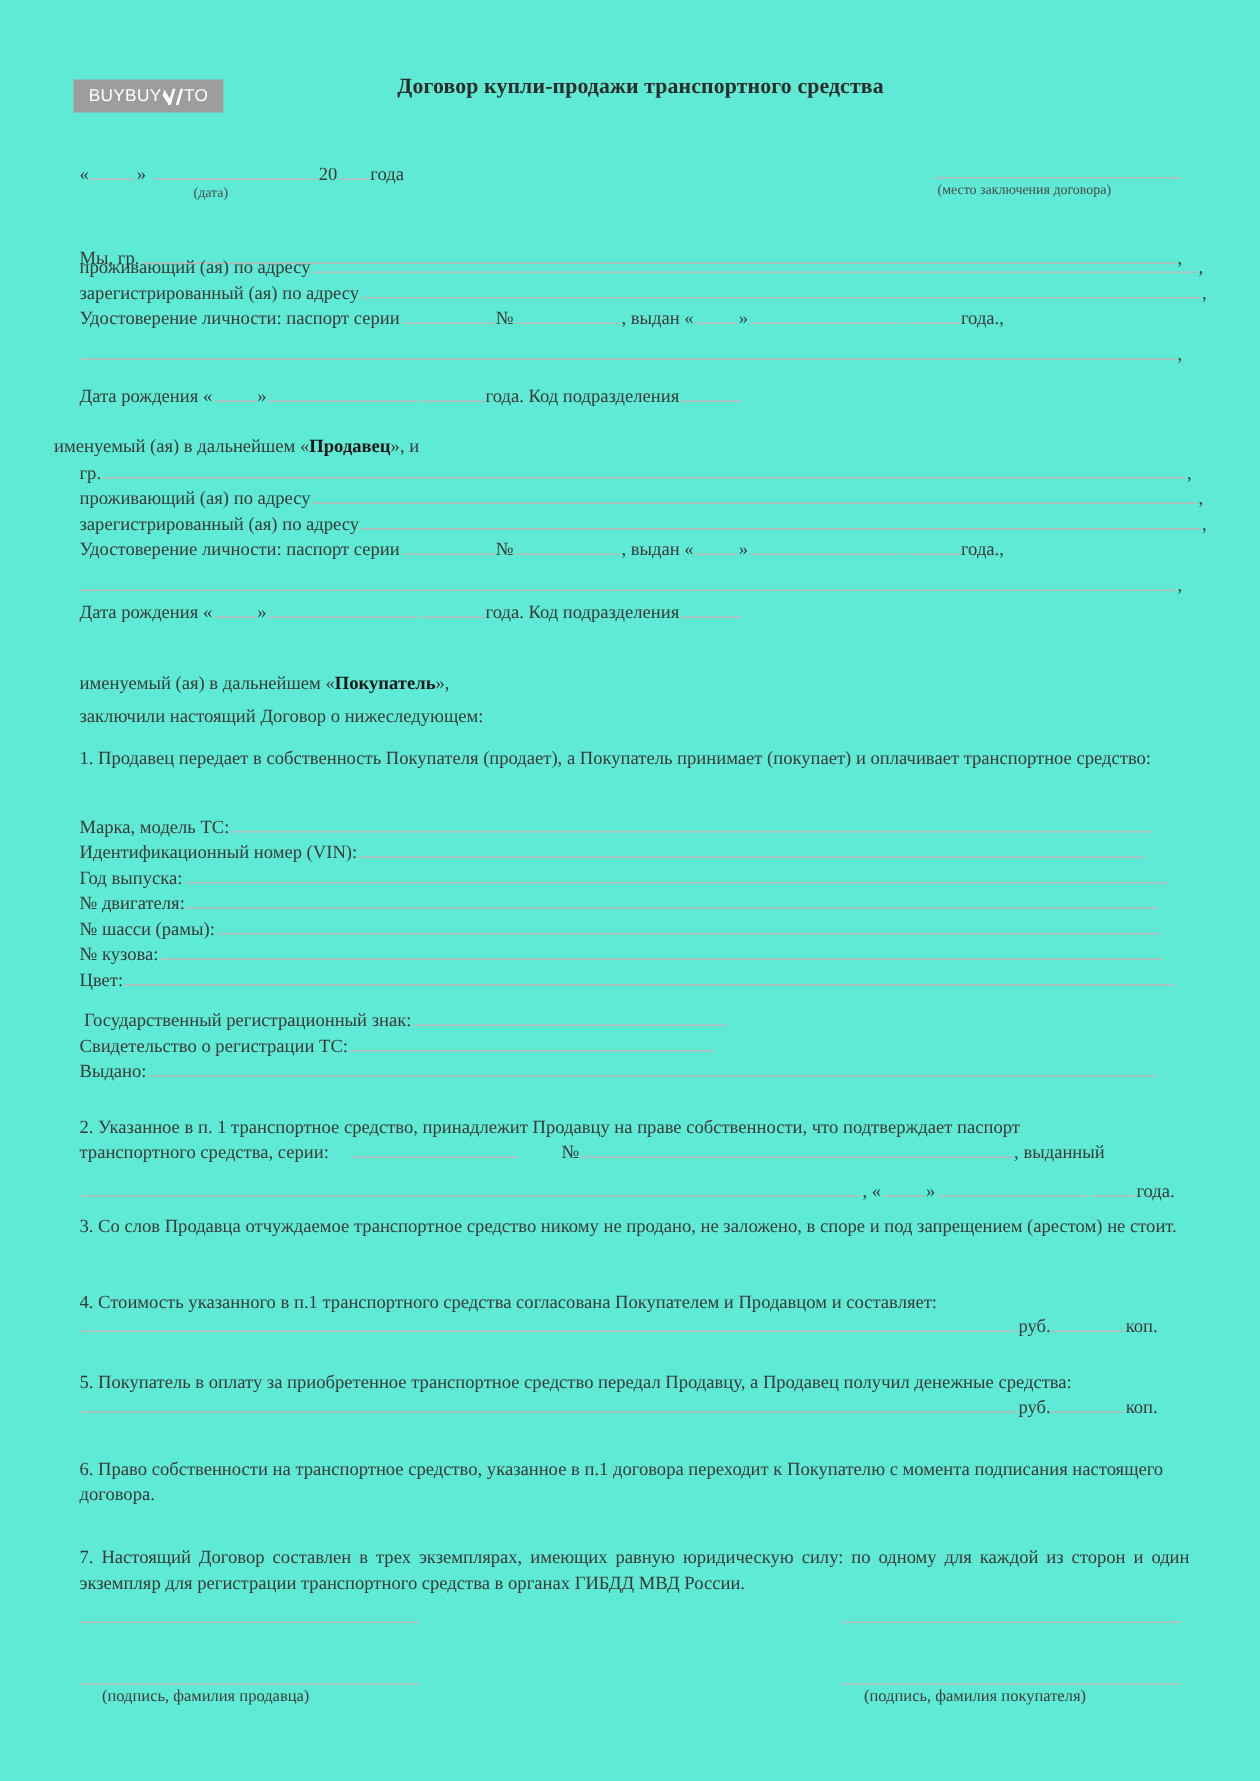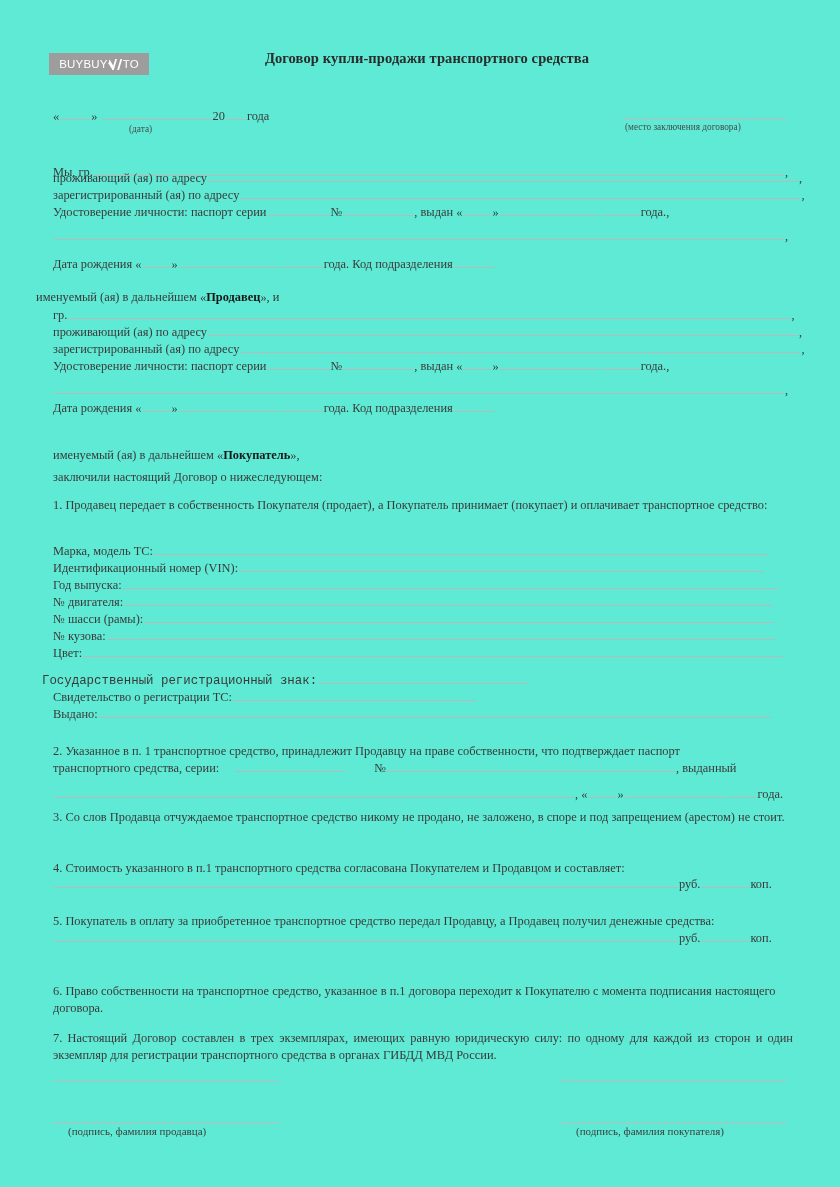--- a/index.html
+++ b/index.html
@@ -218,21 +218,21 @@
   <div class="row" style="left:53px; top:611px;">
     <span>№ шасси (рамы):</span><span class="ul" style="width:630px;"></span>
   </div>
   <div class="row" style="left:53px; top:628px;">
     <span>№ кузова:</span><span class="ul" style="width:668px;"></span>
   </div>
   <div class="row" style="left:53px; top:645px;">
     <span>Цвет:</span><span class="ul" style="width:700px;"></span>
   </div>
 
-  <div class="row" style="left:42px; top:672px;font-family:Liberation Mono, monospace;">
+  <div class="row" style="left:56px; top:672px;">
     <span>Государственный регистрационный знак:</span><span class="ul" style="width:210px;"></span>
   </div>
   <div class="row" style="left:53px; top:689px;">
     <span>Свидетельство о регистрации ТС:</span><span class="ul" style="width:243px;"></span>
   </div>
   <div class="row" style="left:53px; top:706px;">
     <span>Выдано:</span><span class="ul" style="width:672px;"></span>
   </div>
 
   <div class="para nojust" style="left:53px; top:743px; width:740px;">2. Указанное в п. 1 транспортное средство, принадлежит Продавцу на праве собственности, что подтверждает паспорт</div>
@@ -248,21 +248,21 @@
   <div class="para nojust" style="left:53px; top:860px; width:740px;">4. Стоимость указанного в п.1 транспортного средства согласована Покупателем и Продавцом и составляет:</div>
   <div class="row" style="left:53px; top:876px;">
     <span class="ul" style="width:624px;"></span><span>руб.</span><span class="ul" style="width:48px;"></span><span>коп.</span>
   </div>
 
   <div class="para nojust" style="left:53px; top:913px; width:740px;">5. Покупатель в оплату за приобретенное транспортное средство передал Продавцу, а Продавец получил денежные средства:</div>
   <div class="row" style="left:53px; top:930px;">
     <span class="ul" style="width:624px;"></span><span>руб.</span><span class="ul" style="width:48px;"></span><span>коп.</span>
   </div>
 
-  <div class="para nojust" style="left:53px; top:971px; width:740px;margin-top:12px;">6. Право собственности на транспортное средство, указанное в п.1 договора переходит к Покупателю с момента подписания настоящего договора.</div>
+  <div class="para nojust" style="left:53px; top:971px; width:740px;">6. Право собственности на транспортное средство, указанное в п.1 договора переходит к Покупателю с момента подписания настоящего договора.</div>
 
   <div class="para" style="left:53px; top:1030px; width:740px;">7. Настоящий Договор составлен в трех экземплярах, имеющих равную юридическую силу: по одному для каждой из сторон и один экземпляр для регистрации транспортного средства в органах ГИБДД МВД России.</div>
 
   <div class="rule" style="left:53px; top:1081px; width:226px;"></div>
   <div class="rule" style="left:561px; top:1081px; width:226px;"></div>
 
   <div class="rule" style="left:53px; top:1122px; width:226px;"></div>
   <div class="rule" style="left:561px; top:1122px; width:226px;"></div>
 
   <div class="sig-caption" style="left:68px; top:1125px;">(подпись, фамилия продавца)</div>

